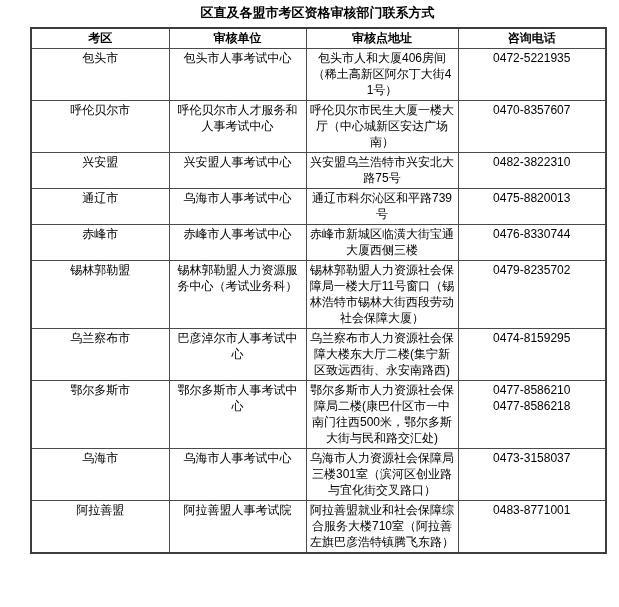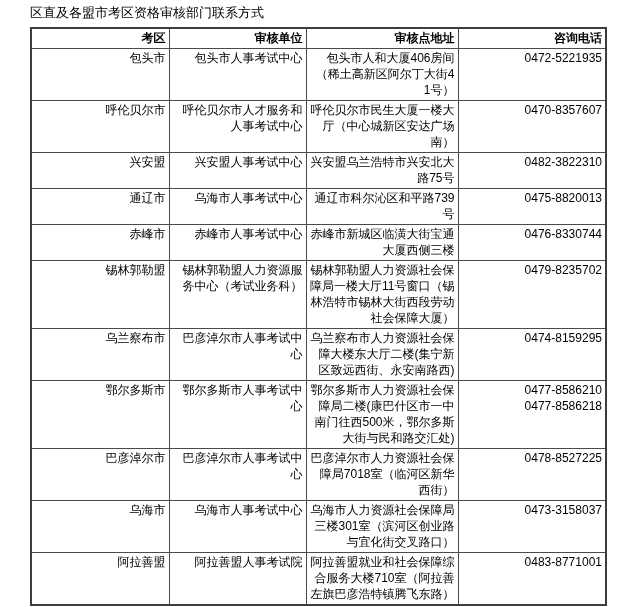--- a/index.html
+++ b/index.html
@@ -12,37 +12,37 @@
     font-family: "Liberation Sans", sans-serif;
     color: #000000;
   }
   .page {
     width: 619px;
     box-sizing: border-box;
   }
   .doc-title {
     width: 575px;
     margin: 5px 0 6px 30px;
-    text-align: left;
+    text-align: center;
     font-size: 13px;
-    font-weight: normal;
+    font-weight: bold;
     line-height: 16px;
   }
   table.contact-table {
     margin-left: 30px;
     width: 575px;
     border-collapse: collapse;
     table-layout: fixed;
     border: 2px solid #3d3d3d;
   }
   table.contact-table th,
   table.contact-table td {
     border: 1px solid #4a4a4a;
     vertical-align: top;
-    text-align: right;
+    text-align: center;
     font-size: 12px;
     line-height: 16px;
     padding: 1px 3px 2px 3px;
     word-break: break-all;
     overflow-wrap: anywhere;
   }
   table.contact-table th {
     font-weight: bold;
   }
   col.c-region  { width: 138px; }
@@ -134,28 +134,20 @@
         <tr>
           <td>鄂尔多斯市</td>
           <td>鄂尔多斯市人事考试中心</td>
           <td>鄂尔多斯市人力资源社会保障局二楼(康巴什区市一中南门往西500米，鄂尔多斯大街与民和路交汇处)</td>
           <td>
             <div class="phone-line">0477-8586210</div>
             <div class="phone-line">0477-8586218</div>
           </td>
         </tr>
         <tr>
-          <td>巴彦淖尔市</td>
-          <td>巴彦淖尔市人事考试中心</td>
-          <td>巴彦淖尔市人力资源社会保障局7018室（临河区新华西街）</td>
-          <td>
-            <div class="phone-line">0478-8527225</div>
-          </td>
-        </tr>
-        <tr>
           <td>乌海市</td>
           <td>乌海市人事考试中心</td>
           <td>乌海市人力资源社会保障局三楼301室（滨河区创业路与宜化街交叉路口）</td>
           <td>
             <div class="phone-line">0473-3158037</div>
           </td>
         </tr>
         <tr>
           <td>阿拉善盟</td>
           <td>阿拉善盟人事考试院</td>

